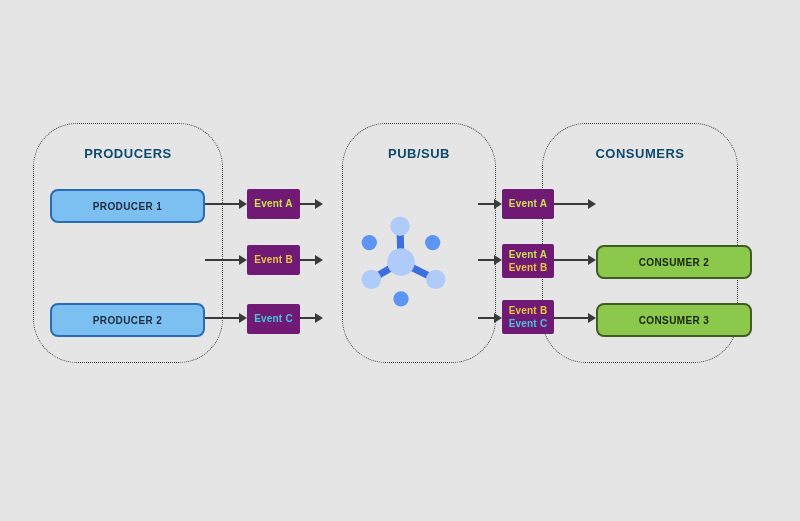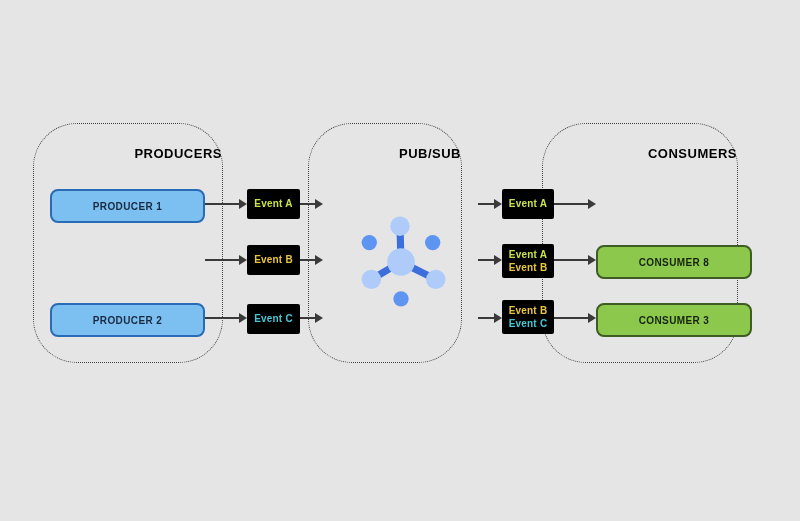--- a/index.html
+++ b/index.html
@@ -17,32 +17,32 @@
   }
   .group {
     position: absolute;
     top: 123px;
     height: 240px;
     border: 1.6px dotted #3f3f3f;
     border-radius: 44px;
     background: transparent;
   }
   .group-producers { left: 33px;  width: 190px; }
-  .group-pubsub    { left: 308px; width: 154px; }
+  .group-pubsub    { left: 342px; width: 154px; }
   .group-consumers { left: 542px; width: 196px; }
   .group-title {
     position: absolute;
     top: 22px;
     left: 0;
     width: 100%;
-    text-align: right;
+    text-align: center;
     font-size: 13px;
     font-weight: 700;
     letter-spacing: 0.5px;
-    color: #000000;
+    color: #0c4a6e;
   }
   .node {
     position: absolute;
     height: 34px;
     border-radius: 8px;
     display: flex;
     align-items: center;
     justify-content: center;
     font-size: 10px;
     font-weight: 700;
@@ -60,21 +60,21 @@
     width: 156px;
     background: #8bc84b;
     border: 2px solid #3e5c24;
     color: #17230d;
   }
   .row-1 { top: 189px; }
   .row-2 { top: 245px; }
   .row-3 { top: 303px; }
   .event-chip {
     position: absolute;
-    background: #000000;
+    background: #701a75;
     border-radius: 2px;
     display: flex;
     flex-direction: column;
     align-items: center;
     justify-content: center;
     gap: 1px;
   }
   .event-chip .line {
     font-size: 10px;
     font-weight: 700;
@@ -133,21 +133,21 @@
     <div class="group-title">PUB/SUB</div>
   </div>
 
   <div class="group group-consumers">
     <div class="group-title">CONSUMERS</div>
   </div>
 
   <div class="node producer-node row-1">PRODUCER 1</div>
   <div class="node producer-node row-3">PRODUCER 2</div>
 
-  <div class="node consumer-node row-2">CONSUMER 8</div>
+  <div class="node consumer-node row-2">CONSUMER 2</div>
   <div class="node consumer-node row-3">CONSUMER 3</div>
 
   <div class="event-chip chip-left chip-l1">
     <span class="line" style="color: rgb(201, 226, 75);">Event A</span>
   </div>
   <div class="event-chip chip-left chip-l2">
     <span class="line" style="color: rgb(233, 198, 62);">Event B</span>
   </div>
   <div class="event-chip chip-left chip-l3">
     <span class="line" style="color: rgb(69, 199, 213);">Event C</span>

